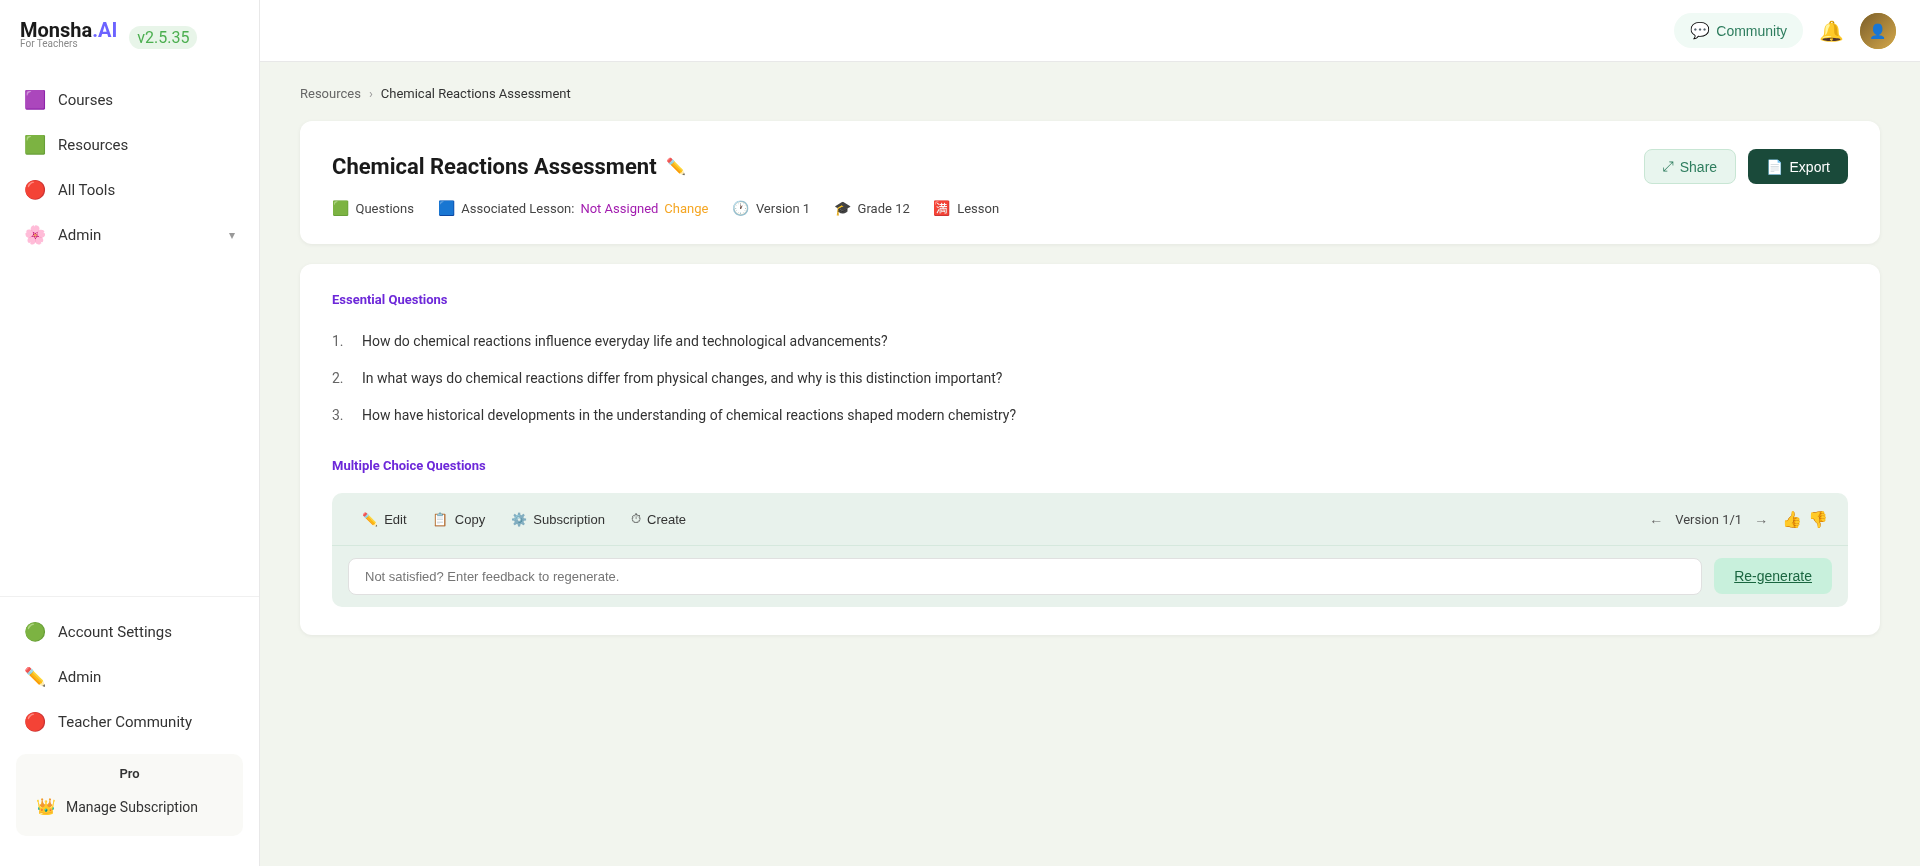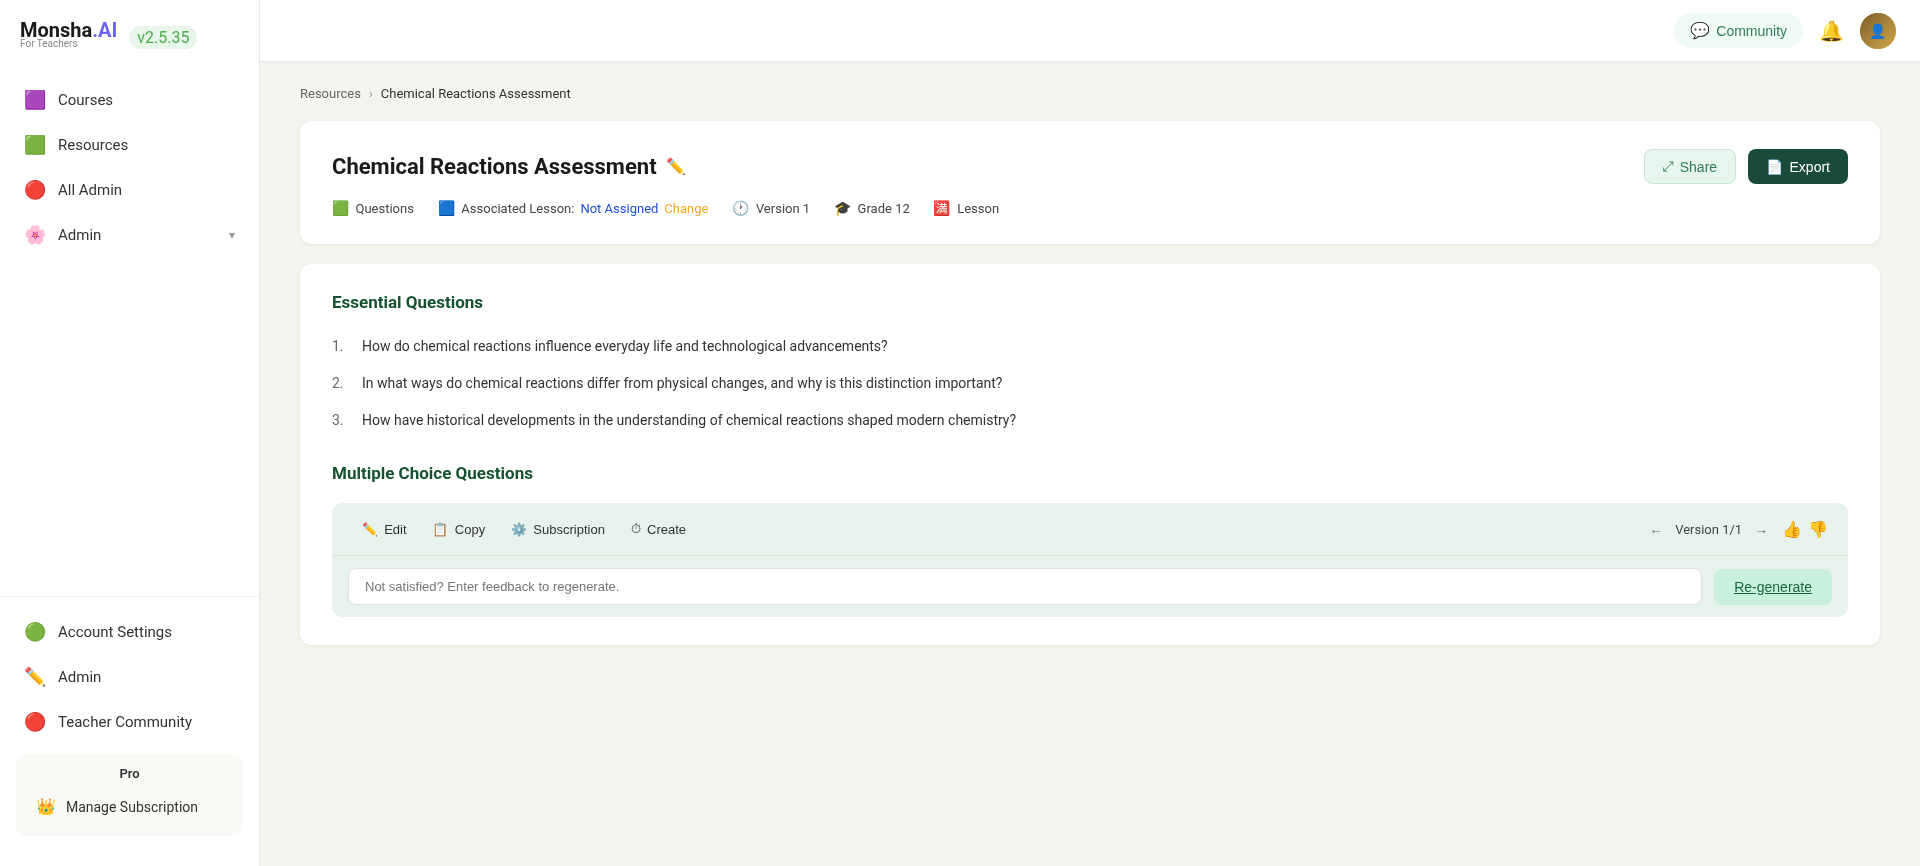--- a/index.html
+++ b/index.html
@@ -213,34 +213,34 @@
       flex-wrap: wrap;
     }
     .meta-item {
       display: flex;
       align-items: center;
       gap: 6px;
       font-size: 13px;
       color: #444;
     }
     .meta-icon { font-size: 14px; }
-    .not-assigned { color: #1d4ed8; }
+    .not-assigned { color: #a21caf; }
     .change-link { color: #f5a623; cursor: pointer; font-size: 13px; }
 
     
     .content-card {
       background: #fff;
       border-radius: 12px;
       padding: 28px 32px;
       box-shadow: 0 1px 4px rgba(0,0,0,0.06);
     }
     .section-title {
-      font-size: 17px;
+      font-size: 13px;
       font-weight: 700;
-      color: #14532d;
+      color: #6d28d9;
       margin-bottom: 16px;
     }
     .question-list {
       list-style: none;
       margin-bottom: 24px;
     }
     .question-list li {
       display: flex;
       gap: 10px;
       padding: 8px 0;
@@ -295,21 +295,21 @@
     .feedback-thumbs { display: flex; gap: 6px; }
     .thumb-btn {
       background: none;
       border: none;
       cursor: pointer;
       color: #888;
       font-size: 16px;
     }
     .regen-row {
       display: flex;
-      align-items: flex-end;
+      align-items: flex-start;
       gap: 12px;
       padding: 12px 16px;
     }
     .regen-input {
       flex: 1;
       border: 1px solid #e0e0e0;
       border-radius: 8px;
       padding: 10px 16px;
       font-size: 13px;
       color: #999;
@@ -345,21 +345,21 @@
     <div class="nav-item">
       <span class="nav-icon">🟪</span>
       <span>Courses</span>
     </div>
     <div class="nav-item">
       <span class="nav-icon">🟩</span>
       <span>Resources</span>
     </div>
     <div class="nav-item">
       <span class="nav-icon">🔴</span>
-      <span>All Admin</span>
+      <span>All Tools</span>
     </div>
     <div class="nav-item">
       <span class="nav-icon">🌸</span>
       <span>Admin</span>
       <span class="nav-item-arrow">▾</span>
     </div>
   </nav>
 
   <div class="sidebar-bottom">
     <div class="nav-item">

